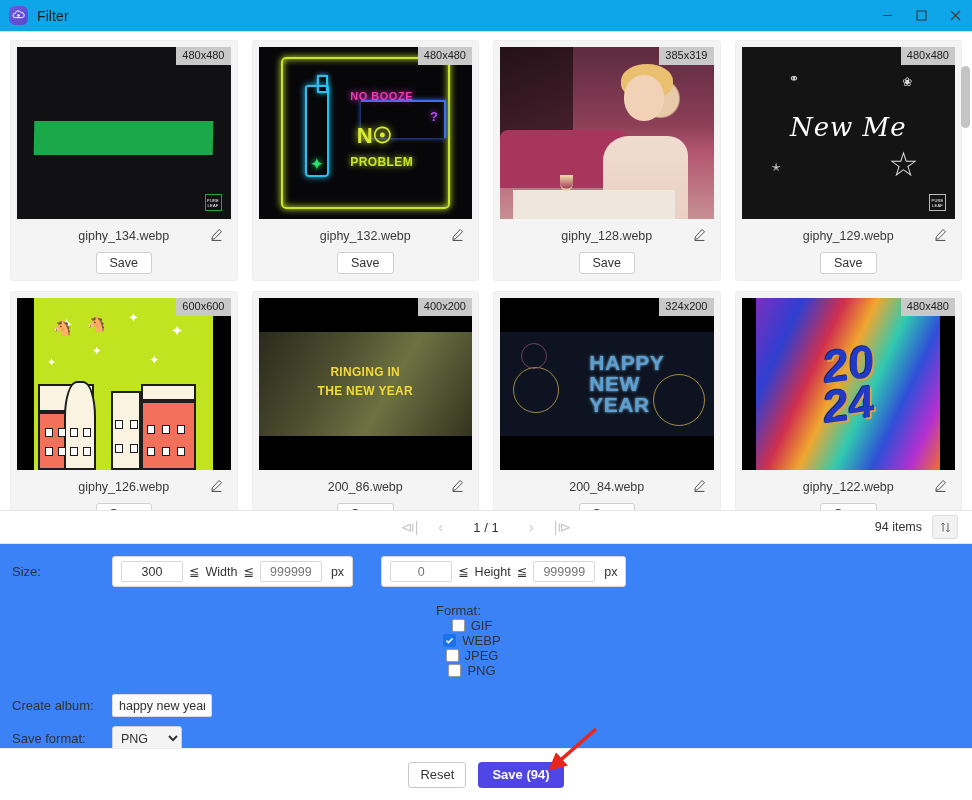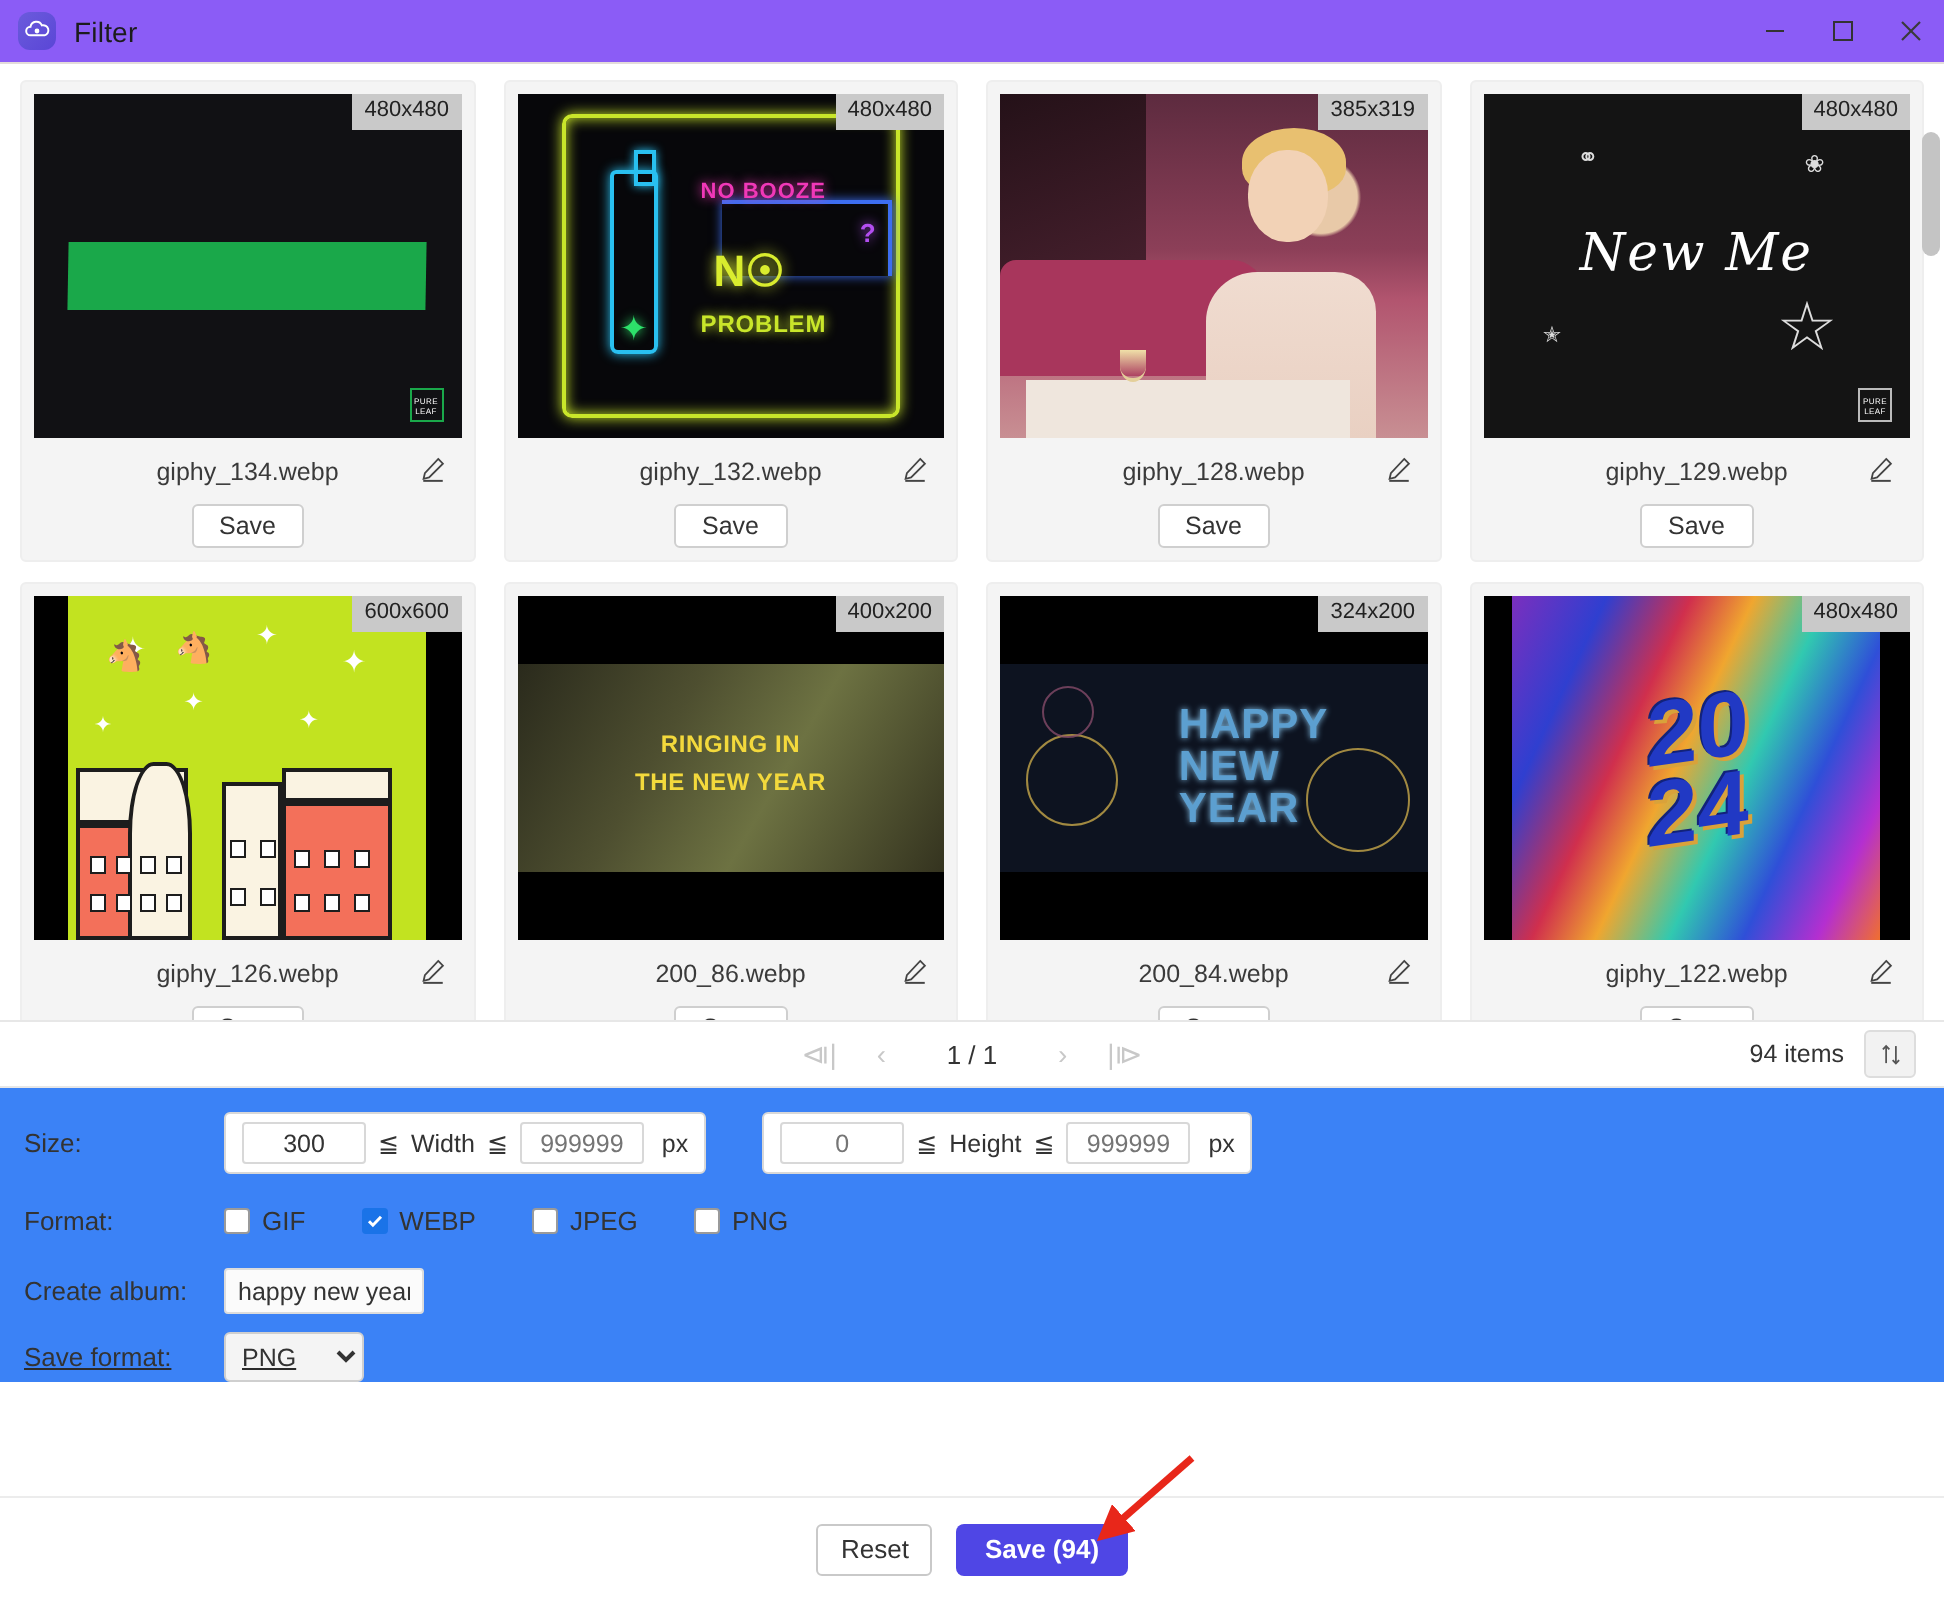--- a/index.html
+++ b/index.html
@@ -9,21 +9,21 @@
     font-family: "Liberation Sans", sans-serif;
     font-size: 13px;
     color: #2b2b2b;
     background: #ffffff;
     overflow: hidden;
     position: relative;
   }
 
   
   .titlebar {
-    height: 32px; background: #8b5cf6;
+    height: 32px; background: #0ea5e9;
     display:flex; align-items:center;
     border-bottom: 1px solid #e3dcda;
     position: relative;
   }
   .app-icon {
     width:19px; height:19px; margin-left:9px; margin-right:9px;
     border-radius:6px;
     background: linear-gradient(135deg,#6b5bdc,#5a46d6);
     display:flex; align-items:center; justify-content:center;
     flex: 0 0 auto;
@@ -641,21 +641,21 @@
     <div class="range-box" style="margin-left:28px;">
       <input class="num-in ph" placeholder="0" style="">
       <span class="cmp">≦</span>
       <span class="cmp">Height</span>
       <span class="cmp">≦</span>
       <input class="num-in ph" placeholder="999999" style="">
       <span class="unit">px</span>
     </div>
   </div>
 
-  <div class="frow" style="margin-top:16px;margin-bottom:16px;">
+  <div class="frow" style="margin-top:16px;margin-bottom:16px;flex-direction:column;">
     <span class="flabel">Format:</span>
     <div class="cb-wrap">
       <span class="cb"></span>
       <span class="cb-label">GIF</span>
     </div>
     <div class="cb-wrap">
       <span class="cb on">
         <svg width="9" height="9" viewBox="0 0 12 12" fill="none" stroke="#fff" stroke-width="2">
             <path d="M2 6.2l2.6 2.6L10 3.2"></path>
           </svg>
@@ -670,21 +670,21 @@
       <span class="cb"></span>
       <span class="cb-label">PNG</span>
     </div>
   </div>
 
   <div class="frow" style="margin-bottom:9px;">
     <span class="flabel">Create album:</span>
     <input class="text-in album-in" value="happy new year g" style="">
   </div>
 
-  <div class="frow" style="margin-bottom:24px;text-decoration:underline;">
+  <div class="frow" style="margin-bottom:24px;">
     <span class="flabel">Save format:</span>
     <select class="sel">
       <option>PNG</option>
     </select>
   </div>
 
 </div>
 
 <div class="footer">
   <button class="btn-reset">Reset</button>

